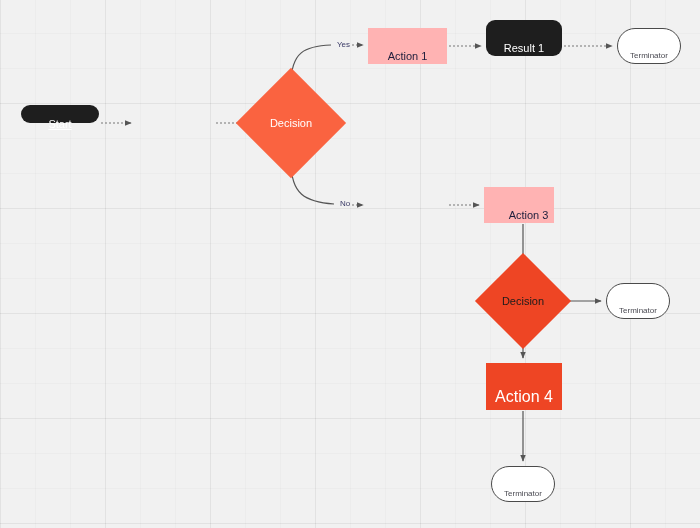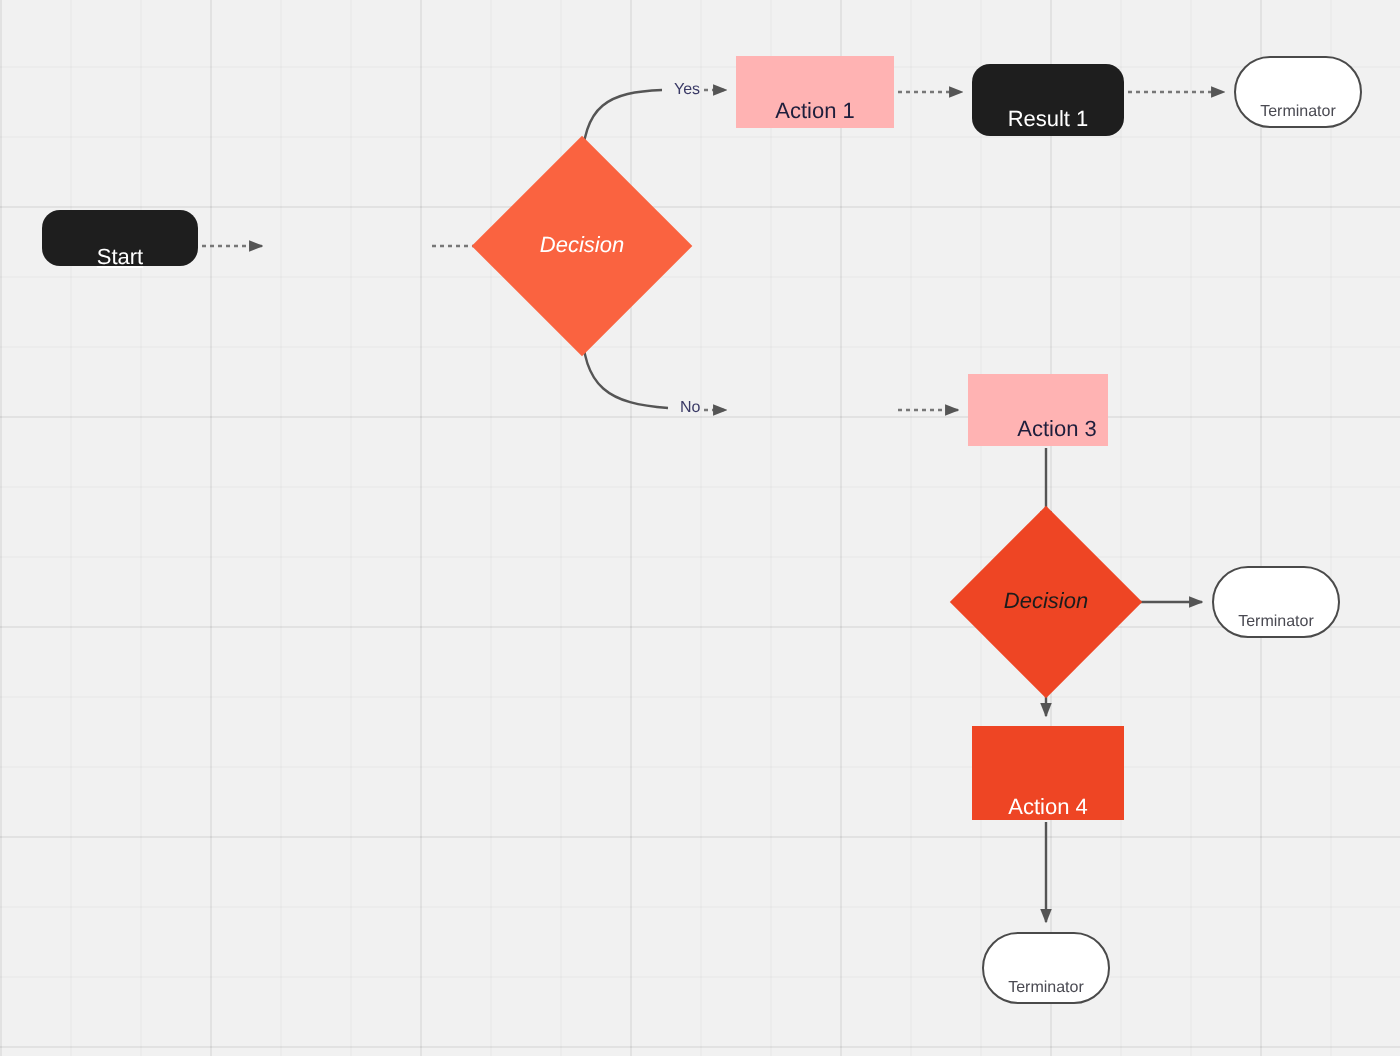--- a/index.html
+++ b/index.html
@@ -60,22 +60,21 @@
     font-size: 11px;
   }
   .shape-rect-pink {
     background: #ffb3b3;
     color: #1e1e3c;
     font-size: 11px;
   }
   .shape-rect-red {
     background: #ee4524;
     color: #ffffff;
-    font-size: 11px;
-    align-items: flex-end;
+    font-size: 16px;
   }
   .shape-terminator {
     background: #ffffff;
     border: 1.4px solid #4a4a4a;
     border-radius: 999px;
     color: #4a4a52;
     font-size: 8px;
   }
   .shape-diamond {
     background: transparent;
@@ -86,21 +85,20 @@
     width: 100%;
     height: 100%;
     transform: rotate(45deg);
   }
   .diamond-light .diamond-body { background: #fa6340; }
   .diamond-dark  .diamond-body { background: #ee4524; }
   .diamond-label {
     position: relative;
     z-index: 2;
     font-size: 11px;
-    font-style: italic;
   }
   .diamond-light .diamond-label { color: #ffffff; }
   .diamond-dark  .diamond-label { color: #1c1c1c; }
 
   .edge-label {
     position: absolute;
     font-size: 8px;
     color: #3a3a66;
     font-family: "Liberation Sans", sans-serif;
     white-space: nowrap;
@@ -136,35 +134,35 @@
 
     <path d="M 523 224 L 523 262" fill="none" stroke="#555555" stroke-width="1.2" marker-end="url(#arrow)"></path>
 
     <path d="M 558 301 L 601 301" fill="none" stroke="#555555" stroke-width="1.2" marker-end="url(#arrow)"></path>
 
     <path d="M 523 336 L 523 358" fill="none" stroke="#555555" stroke-width="1.2" marker-end="url(#arrow)"></path>
 
     <path d="M 523 411 L 523 461" fill="none" stroke="#555555" stroke-width="1.2" marker-end="url(#arrow)"></path>
   </svg>
 
-  <div class="node shape-rounded-dark" style="left:21px; top:105px; width:78px; height:28px;text-decoration:underline;">
+  <div class="node shape-rounded-dark" style="left:21px; top:105px; width:78px; height:18px;text-decoration:underline;">
     <span class="node-label">Start</span>
   </div>
 
 
   <div class="node shape-diamond diamond-light" style="left:252px; top:84px; width:78px; height:78px;">
     <span class="diamond-body"></span>
     <span class="diamond-label">Decision</span>
   </div>
 
   <div class="node shape-rect-pink" style="left:368px; top:28px; width:79px; height:36px;">
     <span class="node-label">Action 1</span>
   </div>
 
-  <div class="node shape-rounded-dark" style="left:486px; top:32px; width:76px; height:36px;">
+  <div class="node shape-rounded-dark" style="left:486px; top:20px; width:76px; height:36px;">
     <span class="node-label">Result 1</span>
   </div>
 
   <div class="node shape-terminator" style="left:617px; top:28px; width:64px; height:36px;">
     <span class="node-label">Terminator</span>
   </div>
 
 
   <div class="node shape-rect-pink" style="left:484px; top:187px; width:70px; height:36px;padding-left:19px;">
     <span class="node-label">Action 3</span>

